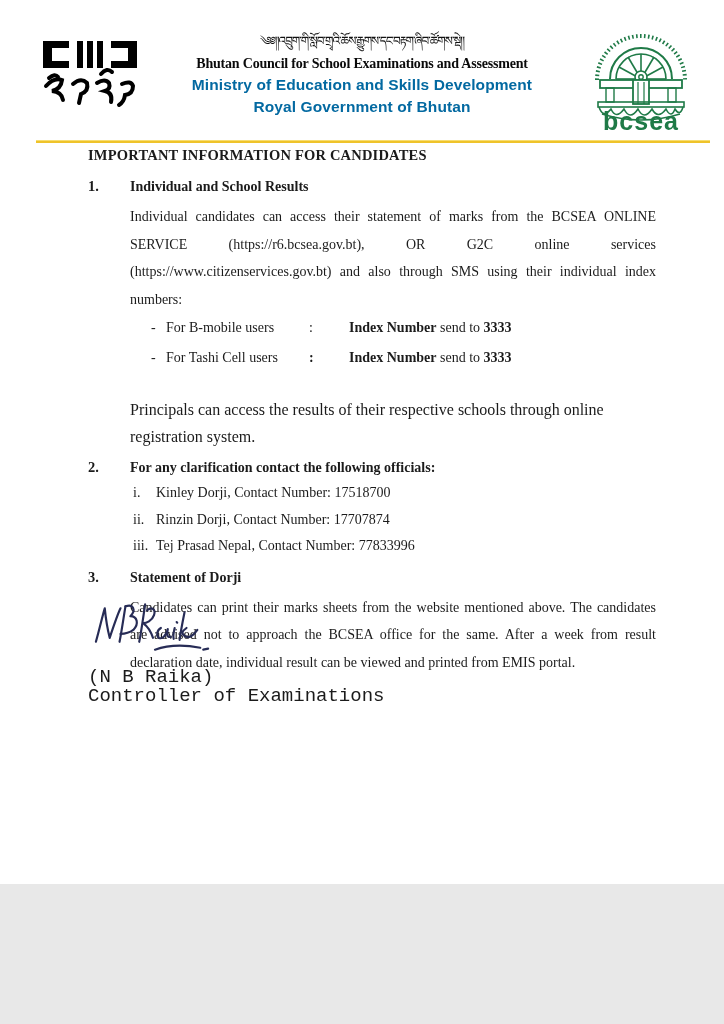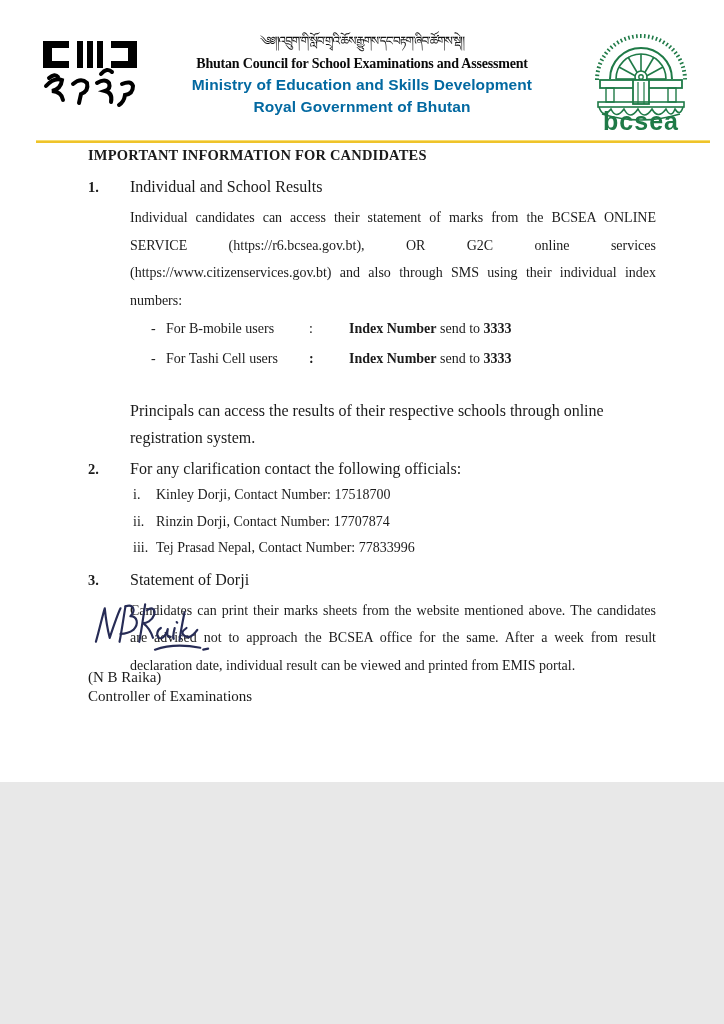--- a/index.html
+++ b/index.html
@@ -1,18 +1,18 @@
 <!DOCTYPE html>
 <html><head>
 <meta charset="utf-8">
 <style>
   * { margin:0; padding:0; box-sizing:border-box; }
   html,body { background:#e8e8e8; }
   .page {
-    position:relative; width:724px; height:782px; margin:0 auto;
+    position:relative; width:724px; height:884px; margin:0 auto;
     background:#ffffff; overflow:hidden;
     font-family:"Liberation Serif","DejaVu Serif",serif; color:#1b1b1b;
   }
   
   .logo-left { position:absolute; left:40px; top:38px; width:100px; height:84px; }
   .logo-right { position:absolute; left:586px; top:26px; width:110px; height:108px; }
   .header-center { position:absolute; left:142px; top:30px; width:440px; text-align:center; }
   .dzongkha-line {
     font-size:12px; line-height:22px; color:#111; letter-spacing:-1px;
     white-space:nowrap; overflow:hidden;
@@ -27,41 +27,41 @@
   }
   .gold-rule-top {
     position:absolute; left:36px; top:140px; width:674px; height:3px;
     background:#efc32a; border-top:1px solid #f7dd71;
   }
   
   .main { position:absolute; left:88px; top:147px; width:570px; }
   .doc-heading { font-size:14.5px; font-weight:bold; letter-spacing:0.2px; }
   .sec-row { display:flex; align-items:baseline; }
   .sec-num { width:42px; font-weight:bold; font-size:14.5px; flex:0 0 42px; }
-  .sec-title { font-weight:normal; font-size:16px; }
+  .sec-title { font-weight:bold; font-size:14px; }
   .s1-row { margin-top:14px; }
   .body-para {
     margin-left:42px; width:526px; font-size:14px; line-height:27.5px;
     text-align:justify; margin-top:8px;
   }
   .sms-list { margin-left:63px; margin-top:7px; font-size:14px; }
   .sms-row { display:flex; align-items:baseline; height:30px; }
   .sms-dash { width:15px; flex:0 0 15px; }
   .sms-label { width:143px; flex:0 0 143px; }
   .sms-colon { width:40px; flex:0 0 40px; }
   .b { font-weight:bold; }
   .note-para { margin-left:42px; width:528px; font-size:16px; line-height:27px; margin-top:16px; }
   .s2-row { margin-top:9px; }
   .officials { margin-left:45px; margin-top:4px; font-size:14px; }
   .official-row { display:flex; align-items:baseline; line-height:26.5px; }
   .official-num { width:23px; flex:0 0 23px; }
   .s3-row { margin-top:9px; }
   
   .signature { position:absolute; left:90px; top:598px; width:128px; height:60px; }
-  .sig-block { position:absolute; left:88px; top:668px; font-size:15px; line-height:19px; }
+  .sig-block { position:absolute; left:88px; top:668px; font-size:19px; line-height:19px;font-family:Liberation Mono, monospace; }
   
   .gold-rule-bottom {
     position:absolute; left:60px; top:952px; width:664px; height:3px;
     background:#efc32a; border-top:1px solid #f7dd71;
   }
   .footer-col {
     position:absolute; top:962px;
     font-family:"Liberation Sans","DejaVu Sans",sans-serif;
     font-size:11px; line-height:13.5px; color:#9c9c9c;
   }

